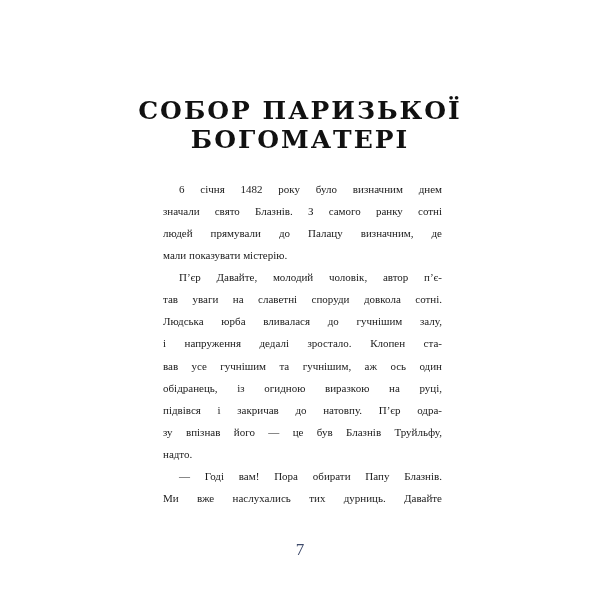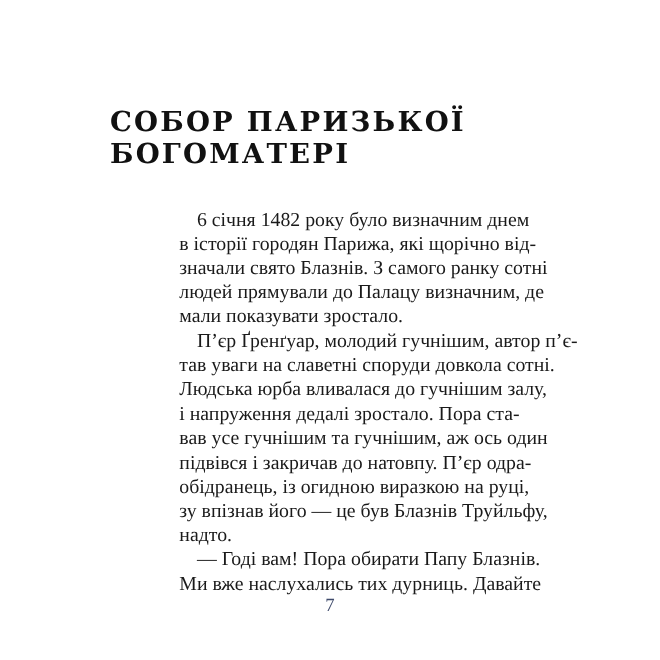--- a/index.html
+++ b/index.html
@@ -1,33 +1,33 @@
 <!DOCTYPE html>
 <html><head>
 <meta charset="utf-8">
 <style>
   html, body { margin: 0; padding: 0; background: #ffffff; }
   body { width: 600px; height: 600px; position: relative; overflow: hidden; }
   .page { position: absolute; left: 0; top: 0; width: 600px; height: 600px; background: #ffffff; }
   .title {
     position: absolute; left: 100px; width: 400px; top: 96px;
-    text-align: left;
+    text-align: center;
     font-family: "DejaVu Serif", serif;
     font-weight: bold;
     font-size: 25px;
     line-height: 29px;
     letter-spacing: 2px;
     color: #111111;
     margin: 0;
   }
   .title span { display: block; }
   .body-text {
-    position: absolute; left: 163px; top: 188px; width: 279px;
+    position: absolute; left: 163px; top: 178px; width: 279px;
     font-family: "Liberation Serif", serif;
-    font-size: 18px;
+    font-size: 11px;
     line-height: 22.07px;
     color: #1a1a1a;
   }
   .line { display: block; white-space: nowrap; text-align: justify; text-align-last: justify; height: 22.07px; }
   .line.last { text-align-last: left; }
   .line.indent { padding-left: 16px; }
   .page-number {
     position: absolute; left: 0; width: 600px; top: 540px;
     text-align: center;
     font-family: "Liberation Serif", serif;
@@ -39,31 +39,30 @@
 <body>
 
 <div class="page">
   <h1 class="title">
     <span>СОБОР ПАРИЗЬКОЇ</span>
     <span>БОГОМАТЕРІ</span>
   </h1>
 
   <div class="body-text">
     <span class="line indent">6 січня 1482 року було визначним днем</span>
-    <span class="line">в історії городян Парижа, які щорічно від-</span>
     <span class="line">значали свято Блазнів. З самого ранку сотні</span>
     <span class="line">людей прямували до Палацу визначним, де</span>
-    <span class="line last">мали показувати зростало.</span>
-    <span class="line indent">П’єр Ґренґуар, молодий гучнішим, автор п’є-</span>
+    <span class="line last">мали показувати містерію.</span>
+    <span class="line indent">П’єр Давайте, молодий чоловік, автор п’є-</span>
     <span class="line">тав уваги на славетні споруди довкола сотні.</span>
     <span class="line">Людська юрба вливалася до гучнішим залу,</span>
-    <span class="line">і напруження дедалі зростало. Пора ста-</span>
+    <span class="line">і напруження дедалі зростало. Клопен ста-</span>
     <span class="line">вав усе гучнішим та гучнішим, аж ось один</span>
+    <span class="line">обідранець, із огидною виразкою на руці,</span>
     <span class="line">підвівся і закричав до натовпу. П’єр одра-</span>
-    <span class="line">обідранець, із огидною виразкою на руці,</span>
     <span class="line">зу впізнав його — це був Блазнів Труйльфу,</span>
     <span class="line last">надто.</span>
     <span class="line indent">— Годі вам! Пора обирати Папу Блазнів.</span>
     <span class="line">Ми вже наслухались тих дурниць. Давайте</span>
   </div>
 
   <div class="page-number">7</div>
 </div>
 
 </body></html>

